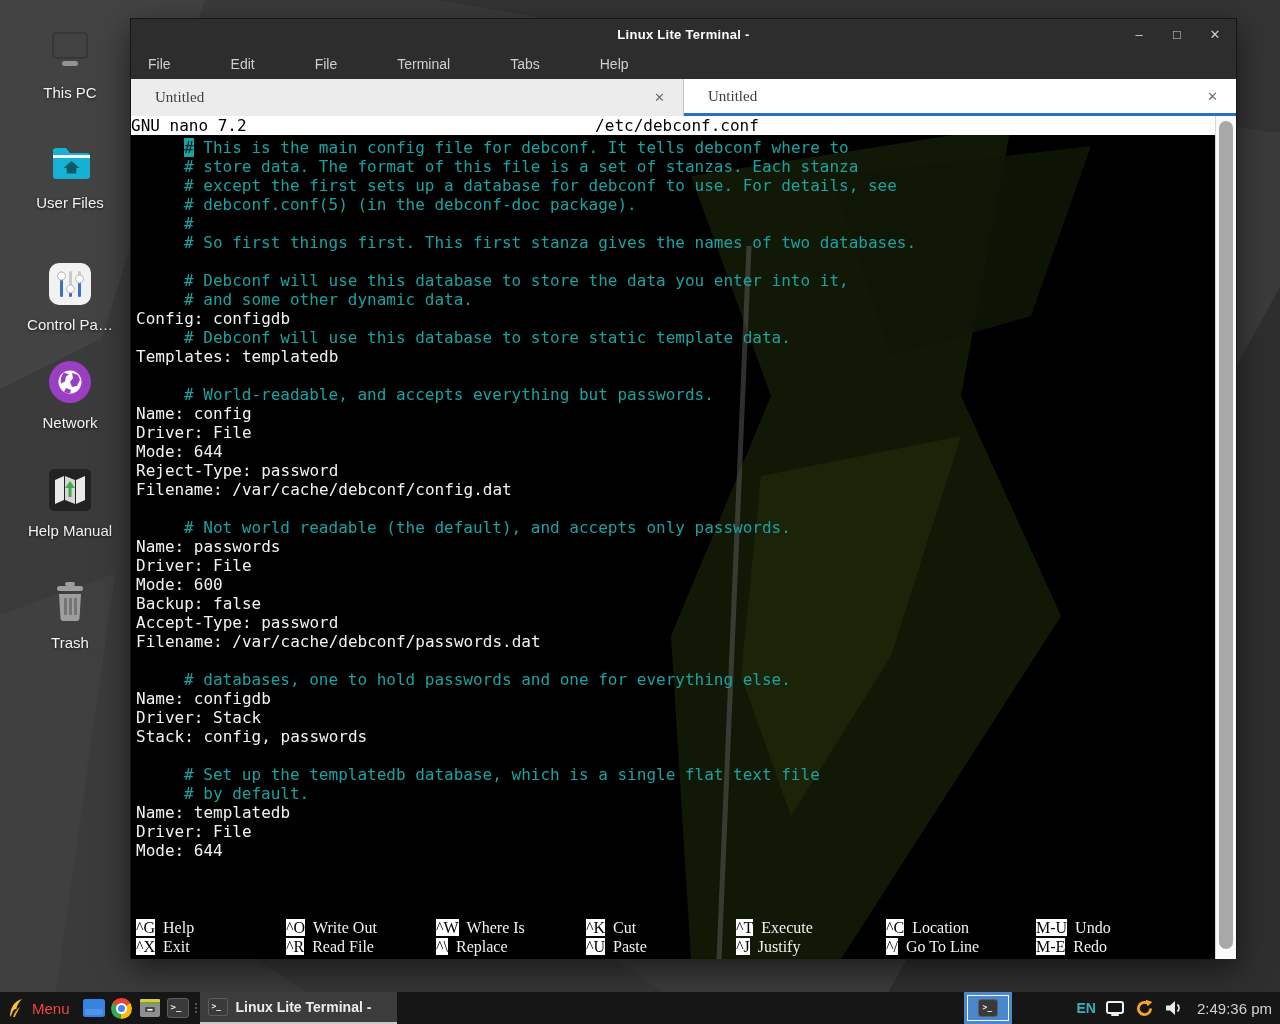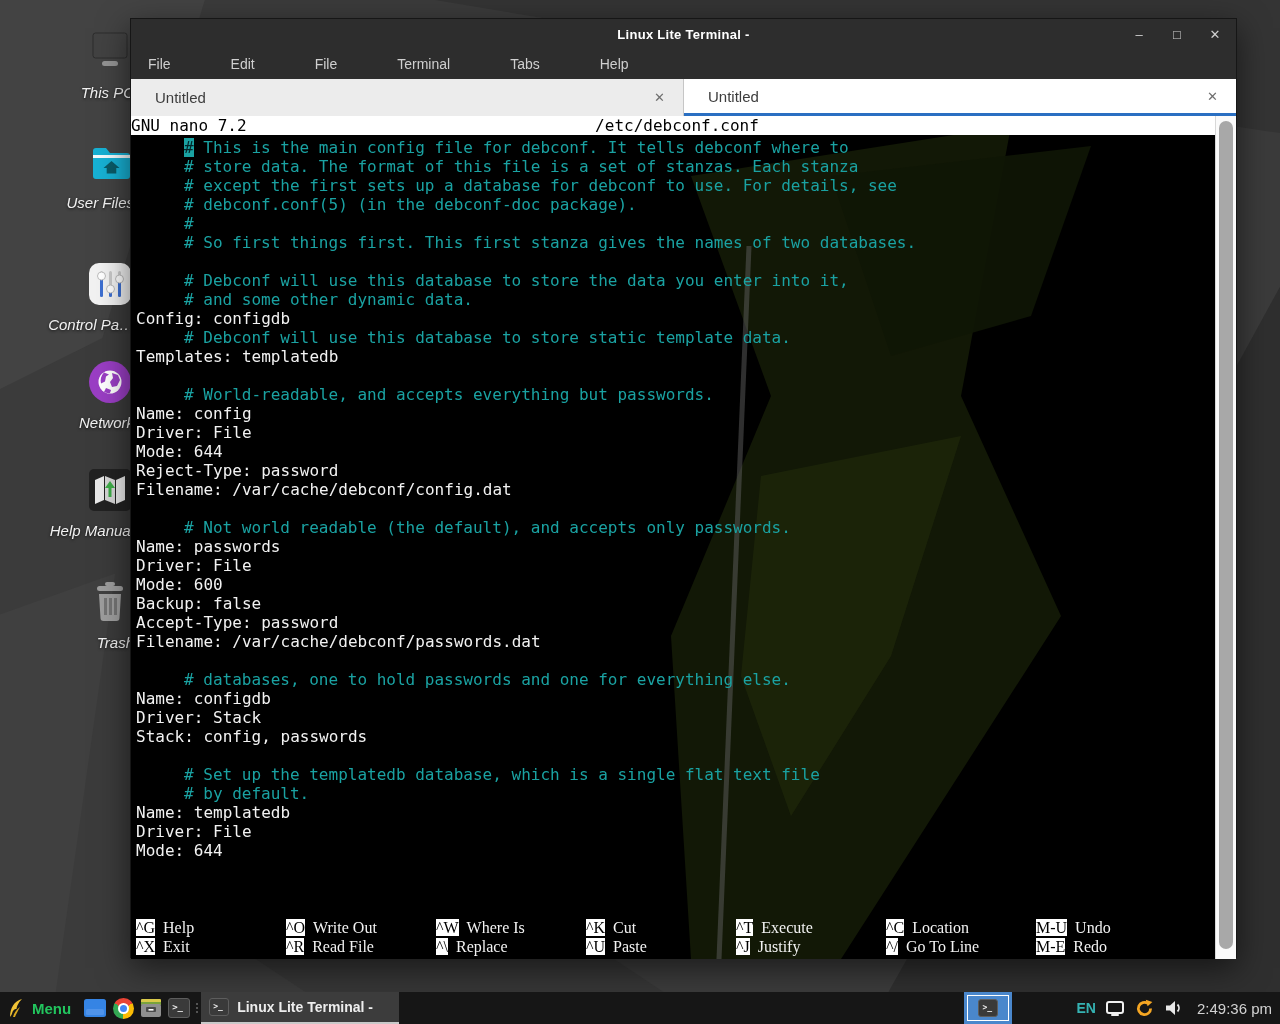--- a/index.html
+++ b/index.html
@@ -10,37 +10,37 @@
   .wallpaper { position:absolute; inset:0; background:#3b3b3b; }
   .wp { position:absolute; inset:0; }
   .wp1 { background:#434343; clip-path:polygon(0 0,16% 0,8% 33%,0 38%); }
   .wp2 { background:#343434; clip-path:polygon(34% 0,100% 0,100% 13%,58% 5%); }
   .wp3 { background:#2f2f2f; clip-path:polygon(100% 28%,100% 100%,68% 100%,86% 60%); }
   .wp4 { background:#404040; clip-path:polygon(0 60%,9% 56%,4% 100%,0 100%); }
   .wp5 { background:#363636; clip-path:polygon(18% 92%,46% 92%,52% 97%,24% 97%); }
 
   
   .desk-icons { position:absolute; left:6px; top:0; width:128px; }
-  .dicon { position:absolute; left:0; width:128px; display:flex; flex-direction:column; align-items:flex-end; cursor:default;font-style:italic; }
+  .dicon { position:absolute; left:0; width:128px; display:flex; flex-direction:column; align-items:center; cursor:default; }
   .dicon .img { width:48px; height:48px; display:flex; align-items:center; justify-content:center; }
   .dicon .lbl { margin-top:8px; font-size:15px; color:#f2f2f2; text-shadow:0 1px 3px rgba(0,0,0,.7); white-space:nowrap; }
 
   
   .window { position:absolute; left:130px; top:18px; width:1107px; height:940px;
             background:#2d2d2d; border:1px solid #161616; box-shadow:0 10px 30px rgba(0,0,0,.55); }
   .titlebar { height:30px; display:flex; align-items:center; position:relative; }
   .title { position:absolute; left:0; right:0; text-align:center; color:#ffffff; font-size:13px; font-weight:bold; letter-spacing:.3px; }
   .controls { position:absolute; right:10px; top:0; height:30px; display:flex; align-items:center; gap:16px; }
   .ctrl { width:22px; height:22px; display:flex; align-items:center; justify-content:center; color:#cfcfcf; font-size:13px; cursor:pointer; }
   .menubar { height:30px; display:flex; align-items:center; padding-left:7px;gap:40px; }
   .menu-item { color:#cfcfcf; font-size:14px; padding:4px 10px; cursor:pointer; }
 
   .tabbar { height:37px; display:flex; background:#bfbfbf; }
   .tab { flex:1; display:flex; align-items:center; padding:0 14px 0 24px; cursor:pointer; position:relative; }
-  .tab .t-label { font-size:15px; color:#3d3d3d; flex:1; }
+  .tab .t-label { font-size:15px; color:#3d3d3d; flex:1;font-family:Liberation Serif, serif; }
   .tab .t-close { color:#6e6e6e; font-size:13px; padding:2px 4px; cursor:pointer; }
   .tab.inactive { background:#ececec; border-right:1px solid #c6c6c6; }
   .tab.active { background:#ffffff; border-bottom:3px solid var(--tab-underline,#2a6fc2); }
 
   
   .term-area { display:flex; height:843px; background:#000; }
   .term-main { width:1084px; position:relative; background:#000; overflow:hidden; }
   .watermark { position:absolute; inset:0; pointer-events:none; }
   .term-content { position:relative; font-family:"DejaVu Sans Mono", monospace; font-size:16px; line-height:19px; }
   .nano-header { height:19px; background:#ffffff; color:#000; display:flex; white-space:pre; }
@@ -54,21 +54,21 @@
   .sc-row { display:grid; grid-template-columns:repeat(7,150px); height:19px; }
   .sc { white-space:pre; color:#f2f2f2; }
   .sc .key { background:#ffffff; color:#000; }
   .sc .slbl { padding-left:8px; }
   .term-scroll { flex:1; background:#fafafa; border-left:1px solid #d8d8d8; position:relative; }
   .scroll-thumb { position:absolute; left:3px; right:3px; top:5px; bottom:10px; background:#a8a8a8; border-radius:7px; }
 
   
   .taskbar { position:absolute; left:0; bottom:0; width:1280px; height:32px; background:#161616; display:flex; align-items:center; }
   .tb-menu { display:flex; align-items:center; gap:7px; padding:0 10px 0 8px; height:32px; cursor:pointer; }
-  .tb-menu .m-label { color:#22c55e; font-size:15px;font-weight:bold; }
+  .tb-menu .m-label { color:#ef4444; font-size:15px; }
   .tb-launcher { width:28px; height:32px; display:flex; align-items:center; justify-content:center; cursor:pointer; }
   .tb-sep { width:8px; height:32px; display:flex; flex-direction:column; align-items:center; justify-content:center; gap:2px; cursor:pointer; }
   .tb-sep i { width:2px; height:2px; background:#6a6a6a; border-radius:50%; }
   .tb-window { height:32px; display:flex; align-items:center; gap:8px; padding:0 26px 0 8px; background:#3c3c3c; border-bottom:2px solid #c9c9c9; cursor:pointer; }
   .tb-window .w-label { color:#ededed; font-size:14px; font-weight:bold; }
   .tb-spacer { flex:1; }
   .tray { display:flex; align-items:center; gap:10px; padding-right:8px; }
   .tray-active { width:48px; height:32px; background:var(--tray-blue,#4a87cc); padding:3px; cursor:pointer; }
   .tray-active .inner { width:100%; height:100%; border:1px solid #ffffff; display:flex; align-items:center; justify-content:center; }
   .tray-lang { color:var(--accent-teal,#35b3b3); font-size:14px; font-weight:bold; cursor:pointer; }

